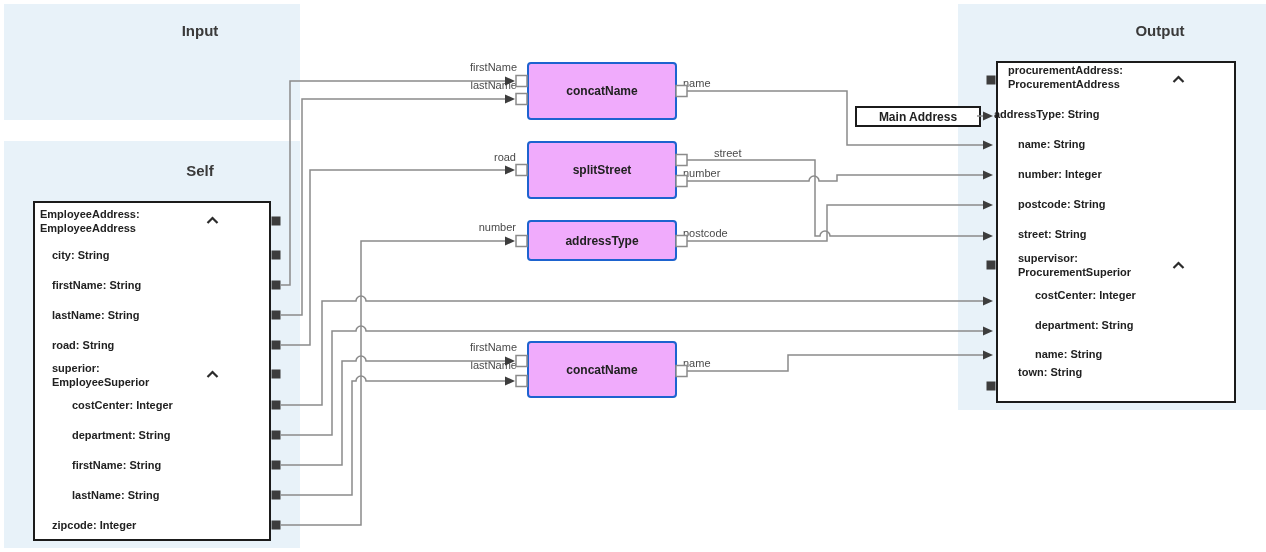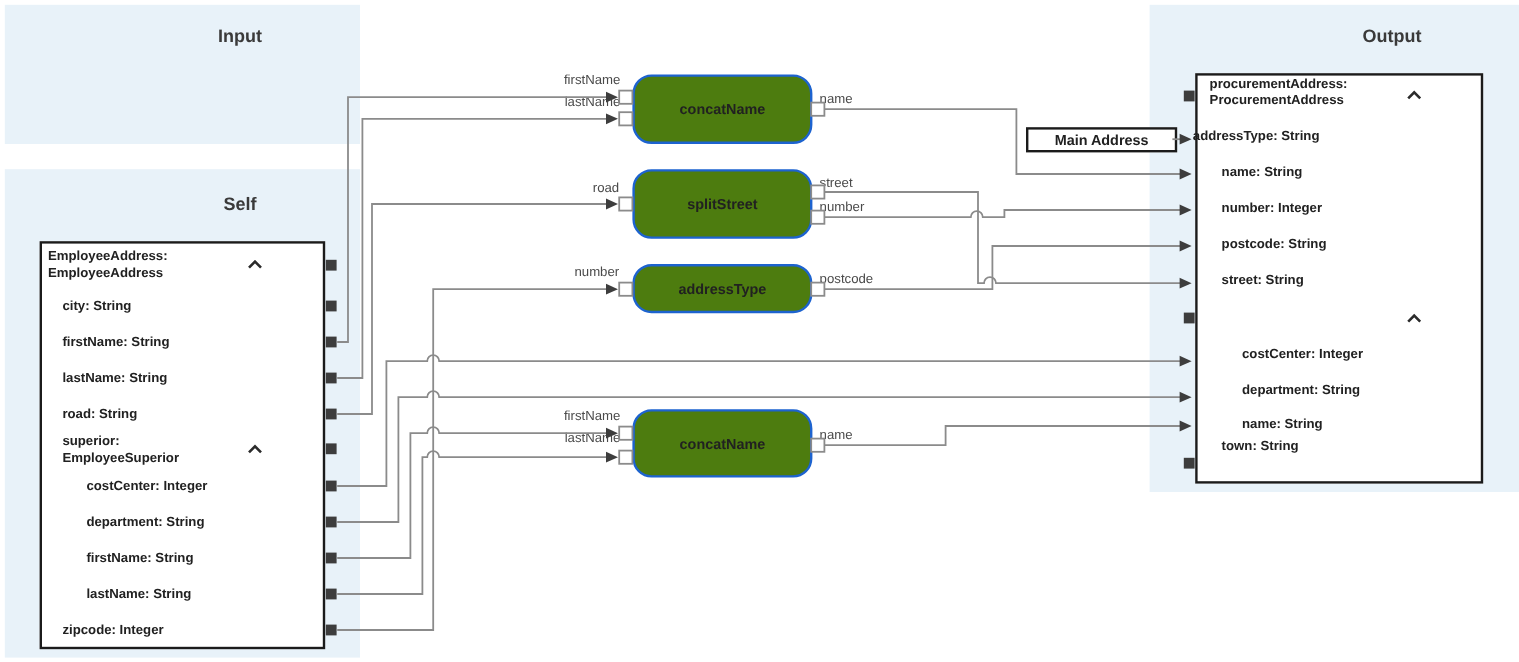--- a/index.html
+++ b/index.html
@@ -4,21 +4,21 @@
 <style>
   html,body{margin:0;padding:0;background:#ffffff;}
   #canvas{position:relative;width:1266px;height:552px;background:#ffffff;overflow:hidden;
           font-family:"Liberation Sans",sans-serif;}
   .panel{position:absolute;background:#e8f2f9;}
   .panel-title{position:absolute;font-size:15px;font-weight:bold;color:#3a3a3a;text-align:center;padding-left:48px;}
   .tree-box{position:absolute;background:#ffffff;border:2px solid #1b1b1b;box-sizing:border-box;}
   .tree-header{position:absolute;font-size:11px;font-weight:bold;color:#212121;line-height:14px;white-space:pre-line;}
   .tree-row{position:absolute;font-size:11px;font-weight:bold;color:#212121;line-height:13px;white-space:nowrap;}
   .chev{position:absolute;width:13px;height:9px;}
-  .tbox{position:absolute;background:#4d7c0f;border:2px solid #1d63cf;border-radius:16px;box-sizing:border-box;
+  .tbox{position:absolute;background:#f0abfc;border:2px solid #1d63cf;border-radius:4px;box-sizing:border-box;
         display:flex;align-items:center;justify-content:center;}
   .tbox-label{font-size:12px;font-weight:bold;color:#212121;}
   .port-label{position:absolute;font-size:11px;color:#4a4a4a;line-height:12px;white-space:nowrap;}
   .pl-r{text-align:right;width:90px;}
   .const-box{position:absolute;background:#ffffff;border:2px solid #1b1b1b;box-sizing:border-box;
              display:flex;align-items:center;justify-content:center;}
   .const-label{font-size:12px;font-weight:bold;color:#212121;}
   svg#wires{position:absolute;left:0;top:0;pointer-events:none;}
 </style>
 </head>
@@ -61,20 +61,22 @@
 ProcurementAddress</div>
   <svg class="chev" style="left:1172px;top:75px;" viewBox="0 0 13 9">
     <polyline points="1.5,7 6.5,2 11.5,7" fill="none" stroke="#2b2b2b" stroke-width="2.2"></polyline>
     </svg>
 
   <div class="tree-row" style="left:982px;top:108px;margin-left:12px;">addressType: String</div>
   <div class="tree-row" style="left:1018px;top:138px;">name: String</div>
   <div class="tree-row" style="left:1018px;top:168px;">number: Integer</div>
   <div class="tree-row" style="left:1018px;top:198px;">postcode: String</div>
   <div class="tree-row" style="left:1018px;top:228px;">street: String</div>
+  <div class="tree-header" style="left:1018px;top:251px;width:150px;">supervisor:
+ProcurementSuperior</div>
   <svg class="chev" style="left:1172px;top:261px;" viewBox="0 0 13 9">
     <polyline points="1.5,7 6.5,2 11.5,7" fill="none" stroke="#2b2b2b" stroke-width="2.2"></polyline>
     </svg>
   <div class="tree-row" style="left:1035px;top:289px;">costCenter: Integer</div>
   <div class="tree-row" style="left:1035px;top:319px;">department: String</div>
   <div class="tree-row" style="left:1035px;top:348px;">name: String</div>
   <div class="tree-row" style="left:1018px;top:366px;">town: String</div>
 
   <div class="tbox" style="left:527px;top:62px;width:150px;height:58px;">
     <span class="tbox-label">concatName</span>
@@ -91,21 +93,21 @@
 
   <div class="const-box" style="left:855px;top:106px;width:126px;height:21px;">
     <span class="const-label">Main Address</span>
   </div>
 
   <div class="port-label pl-r" style="left:427px;top:61px;">firstName</div>
   <div class="port-label pl-r" style="left:427px;top:79px;">lastName</div>
   <div class="port-label" style="left:683px;top:77px;">name</div>
 
   <div class="port-label pl-r" style="left:426px;top:151px;">road</div>
-  <div class="port-label" style="left:683px;top:147px;">street</div>
+  <div class="port-label" style="left:714px;top:147px;">street</div>
   <div class="port-label" style="left:683px;top:167px;">number</div>
 
   <div class="port-label pl-r" style="left:426px;top:221px;">number</div>
   <div class="port-label" style="left:683px;top:227px;">postcode</div>
 
   <div class="port-label pl-r" style="left:427px;top:341px;">firstName</div>
   <div class="port-label pl-r" style="left:427px;top:359px;">lastName</div>
   <div class="port-label" style="left:683px;top:357px;">name</div>
 
   <svg id="wires" width="1266" height="552" viewBox="0 0 1266 552">

